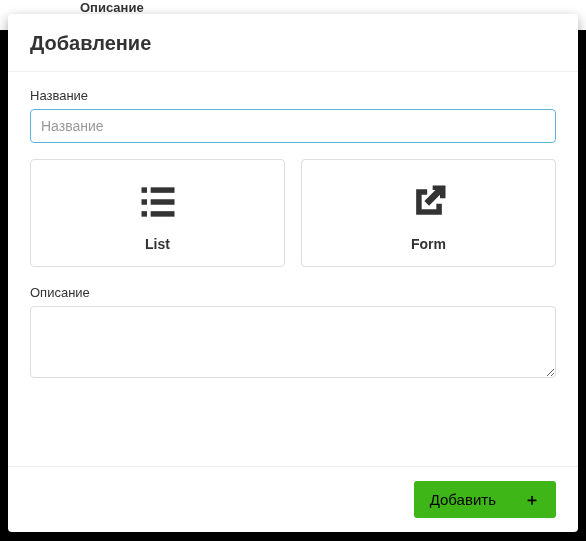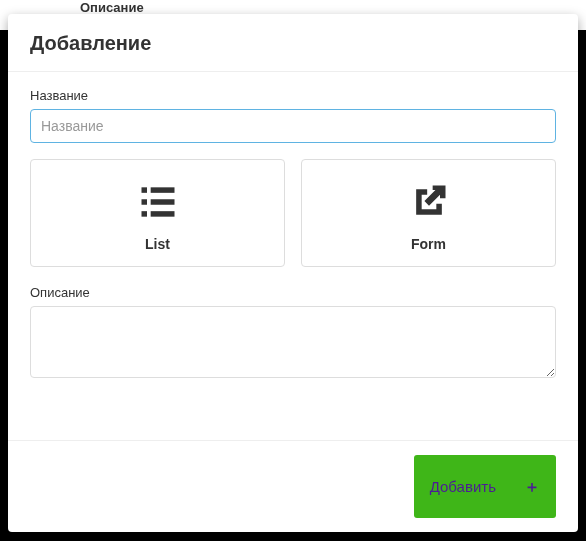--- a/index.html
+++ b/index.html
@@ -109,24 +109,24 @@
   }
   .section { margin-bottom: 16px; }
   .dialog-footer {
     border-top: 1px solid #eee;
     padding: 14px 22px;
     display: flex;
     justify-content: flex-end;
   }
   .btn-primary {
     background: #3fb618;
-    color: #4c1d95;
+    color: #000000;
     border: none;
     border-radius: 3px;
-    padding: 23px 16px;
+    padding: 10px 16px;
     font-size: 15px;
     font-weight: 500;
     display: flex;
     align-items: center;
     gap: 28px;
     cursor: pointer;
   }
   .plus-icon {
     font-weight: bold;
     font-size: 16px;

